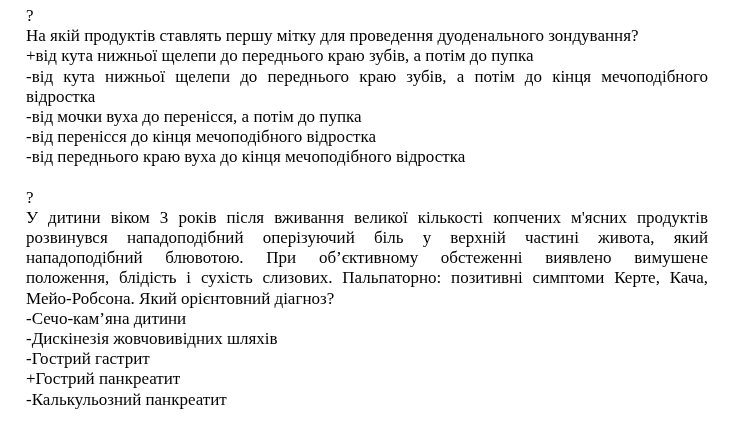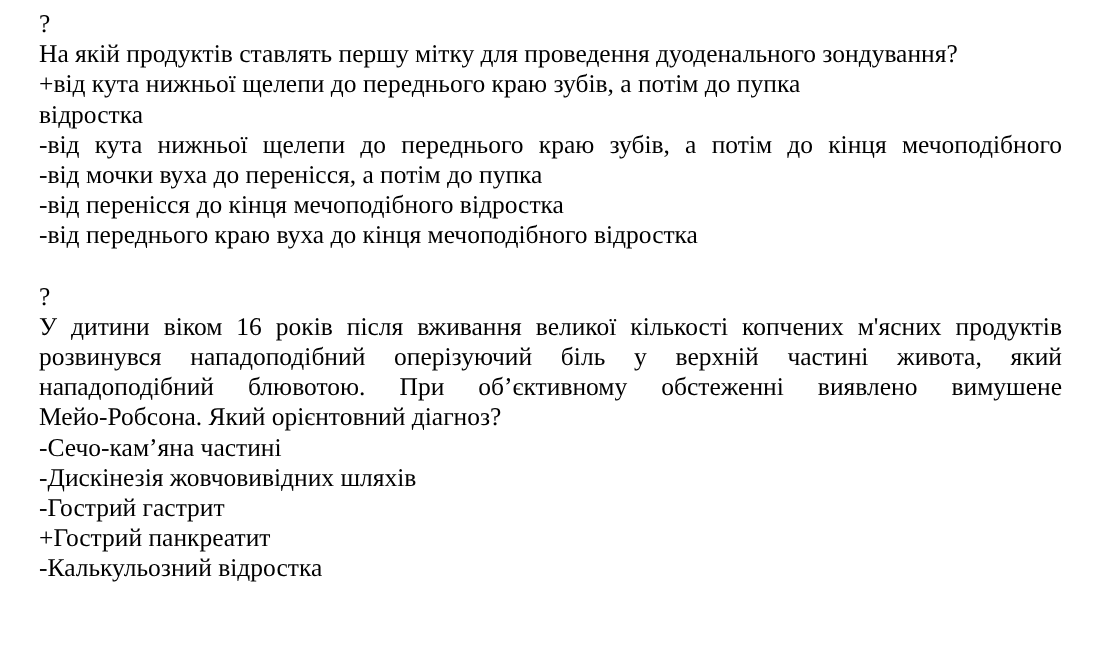--- a/index.html
+++ b/index.html
@@ -13,30 +13,31 @@
   .just { text-align: justify; text-align-last: justify; white-space: normal; }
   .gap { height: 20.2px; }
 </style>
 </head>
 <body>
 
 <div class="doc">
   <div class="line">?</div>
   <div class="line">На  якій продуктів ставлять  першу мітку для проведення дуоденального зондування?</div>
   <div class="line">+від кута нижньої щелепи до переднього краю зубів, а потім до пупка</div>
+  <div class="line just">-від кута нижньої щелепи до переднього краю зубів, а потім до кінця мечоподібного</div>
   <div class="line">відростка</div>
-  <div class="line just">-від кута нижньої щелепи до переднього краю зубів, а потім до кінця мечоподібного</div>
   <div class="line">-від мочки вуха до перенісся, а потім до пупка</div>
   <div class="line">-від перенісся до кінця мечоподібного відростка</div>
   <div class="line">-від переднього краю вуха до кінця мечоподібного відростка</div>
   <div class="gap"></div>
 
   <div class="line">?</div>
-  <div class="line just">У дитини віком 16 років після вживання великої кількості копчених м'ясних продуктів</div>
+  <div class="line just">У дитини віком 3 років після вживання великої кількості копчених м'ясних продуктів</div>
   <div class="line just">розвинувся нападоподібний оперізуючий біль у верхній частині живота, який</div>
   <div class="line just">нападоподібний блювотою. При об’єктивному обстеженні виявлено вимушене</div>
+  <div class="line just">положення, блідість і сухість слизових. Пальпаторно: позитивні симптоми Керте, Кача,</div>
   <div class="line">Мейо-Робсона. Який орієнтовний діагноз?</div>
-  <div class="line">-Сечо-кам’яна частині</div>
+  <div class="line">-Сечо-кам’яна дитини</div>
   <div class="line">-Дискінезія жовчовивідних шляхів</div>
   <div class="line">-Гострий гастрит</div>
   <div class="line">+Гострий панкреатит</div>
-  <div class="line">-Калькульозний відростка</div>
+  <div class="line">-Калькульозний панкреатит</div>
 </div>
 
 </body></html>

